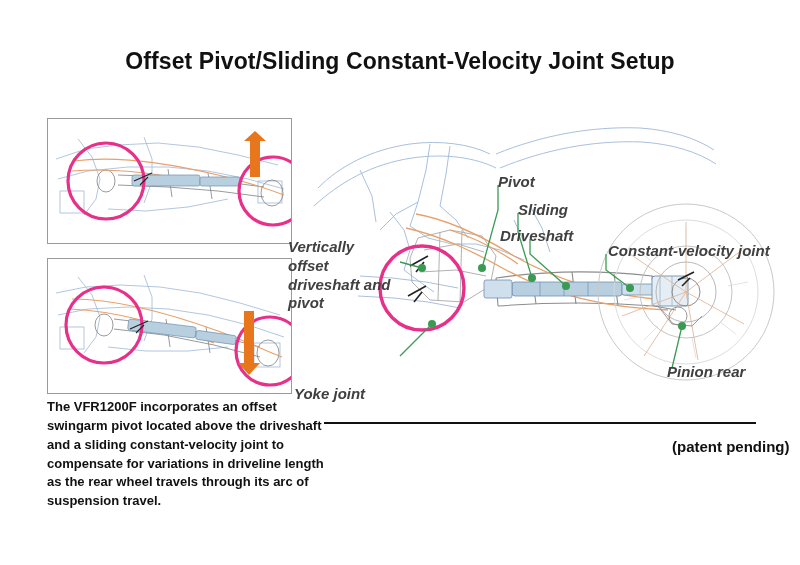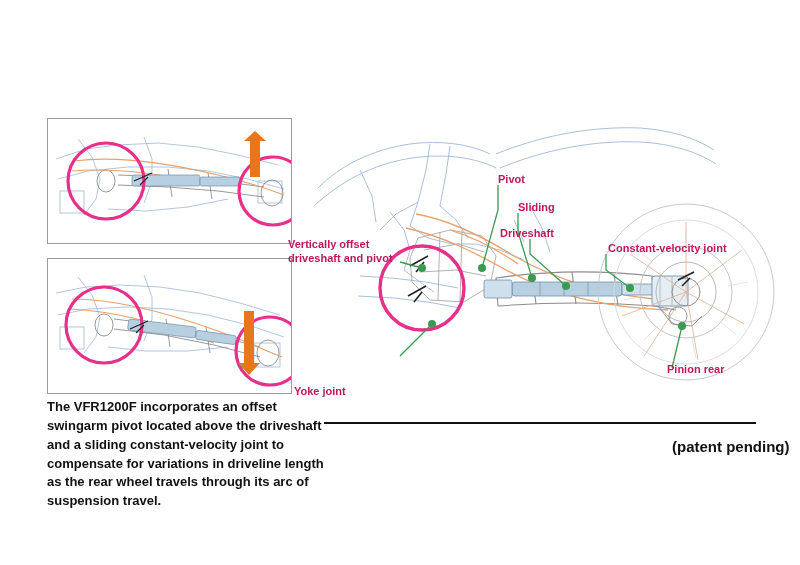--- a/index.html
+++ b/index.html
@@ -72,25 +72,26 @@
     position: absolute;
     left: 300px;
     top: 110px;
     width: 480px;
     height: 340px;
   }
 
   
   .label {
     position: absolute;
-    font-size: 11px;
+    font-size: 15px;
     font-weight: bold;
-    color: #be185d;
+    color: #404040;
     line-height: 1.25;
     white-space: pre-line;
+    font-style: italic;
   }
   #label-pivot       { left: 498px; top: 173px; }
   #label-swingarm    { left: 518px; top: 201px; }
   #label-driveshaft  { left: 500px; top: 227px; }
   #label-cvjoint     { left: 608px; top: 242px; }
   #label-vertically  { left: 288px; top: 238px; width: 110px; }
   #label-yoke        { left: 294px; top: 341px; margin-top: 44px; }
   #label-pinion      { left: 667px; top: 363px; }
 
   #patent {
@@ -109,20 +110,21 @@
     width: 432px;
     height: 2px;
     background: #111111;
   }
 </style>
 </head>
 <body>
 
 <div id="page">
 
+  <div id="title">Offset Pivot/Sliding Constant-Velocity Joint Setup</div>
 
   <div class="inset" id="inset-top">
     <svg class="main-svg" width="243" height="124" viewBox="0 0 243 124">
       <g stroke="#9fb8d8" stroke-width="0.8" fill="none">
         <path d="M8 40 L38 30 L70 26 L110 24 L150 28 L190 36 L230 46"></path>
         <path d="M10 60 L40 52 L80 48 L120 48 L160 52 L200 60 L236 70"></path>
         <path d="M30 20 L44 38 L52 60 L48 80 L36 96"></path>
         <path d="M96 18 L104 40 L104 62 L96 84"></path>
         <rect x="12" y="72" width="24" height="22"></rect>
         <rect x="210" y="62" width="24" height="22"></rect>

